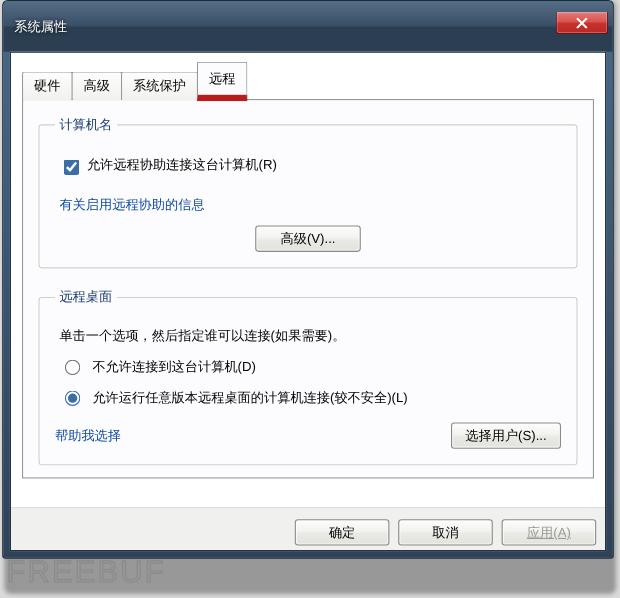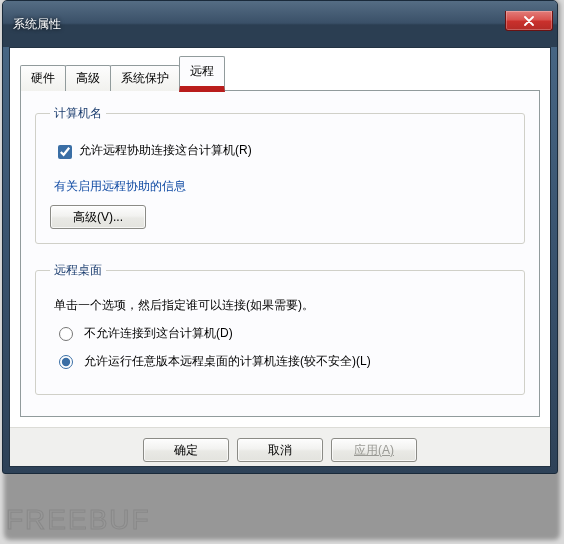--- a/index.html
+++ b/index.html
@@ -121,21 +121,21 @@
   input[type=checkbox], input[type=radio] {
     width: 14px; height: 14px;
     accent-color: #3a6ea5;
   }
   a.link {
     color: #0f4aa3;
     cursor: pointer;
   }
   .right-align {
     display: flex;
-    justify-content: flex-start;
+    justify-content: center;
     margin-top: 10px;
   }
   button.win {
     min-width: 96px;
     height: 24px;
     padding: 0 12px;
     background: linear-gradient(to bottom, #fdfdfd 0%, #f2f2f0 45%, #e9e9e5 55%, #e3e3de 100%);
     border: 1px solid #8b8b86;
     border-radius: 3px;
     font-family: inherit;
@@ -156,26 +156,26 @@
   }
   .radio-row label { line-height: 1.5; }
   .footer-row {
     display: flex;
     justify-content: space-between;
     align-items: center;
     margin-top: 14px;
   }
   .dialog-buttons {
     display: flex;
-    justify-content: center;
+    justify-content: flex-end;
     gap: 8px;
     padding: 10px 8px 4px 8px;
     background: #f0f0ee;
     border-top: 1px solid #dcdcd7;
-    margin: 10px -10px -8px -10px;
+    margin: 26px -10px -8px -10px;
   }
   .dialog-buttons button.win { min-width: 86px; }
   .watermark {
     position: absolute;
     left: 6px;
     bottom: 8px;
     font-family: Arial, sans-serif;
     font-size: 28px;
     font-weight: 200;
     letter-spacing: 2px;
@@ -222,36 +222,40 @@
 
         <div class="row" style="margin-top:16px; margin-left:4px;">
           <a class="link">有关启用远程协助的信息</a>
         </div>
 
         <div class="right-align">
           <button class="win">高级(V)...</button>
         </div>
       </fieldset>
 
-      <fieldset class="groupbox" style="margin-bottom:11px;">
+      <fieldset class="groupbox" style="margin-bottom:1px;">
         <legend>远程桌面</legend>
 
         <div class="desc">单击一个选项，然后指定谁可以连接(如果需要)。</div>
 
         <div class="radio-row">
           <input type="radio" name="rd" id="rd0" style="">
           <label for="rd0">不允许连接到这台计算机(D)</label>
         </div>
 
         <div class="radio-row">
           <input type="radio" name="rd" id="rd1" checked="" style="">
           <label for="rd1">允许运行任意版本远程桌面的计算机连接(较不安全)(L)</label>
         </div>
 
 
+        <div class="footer-row">
+          <a class="link">帮助我选择</a>
+          <button class="win">选择用户(S)...</button>
+        </div>
       </fieldset>
 
     </div>
 
     <div class="dialog-buttons">
       <button class="win">确定</button>
       <button class="win">取消</button>
       <button class="win" disabled="">应用(A)</button>
     </div>
 

